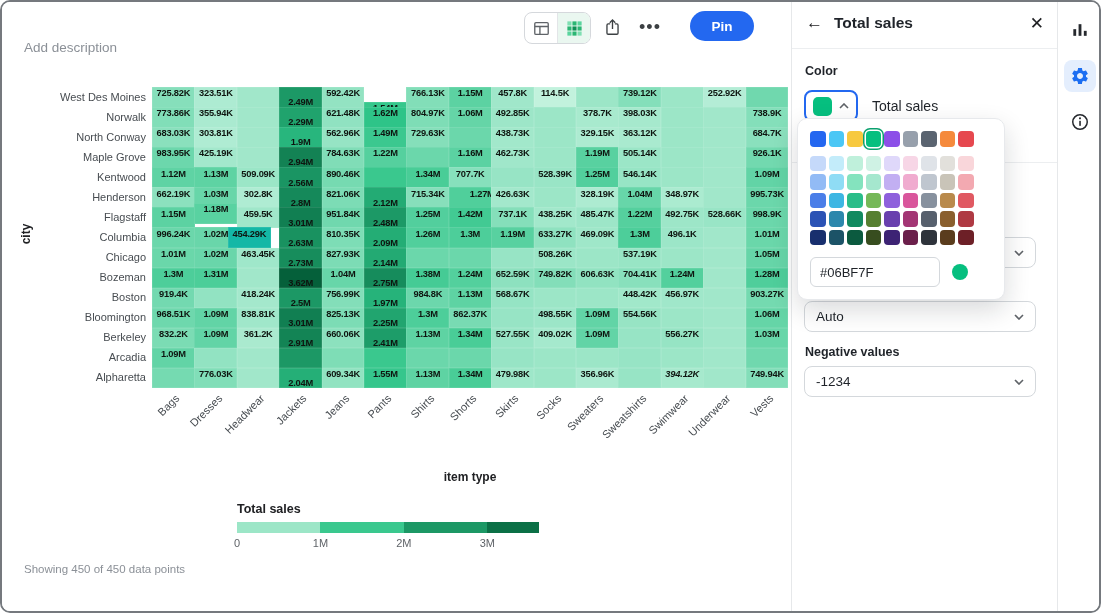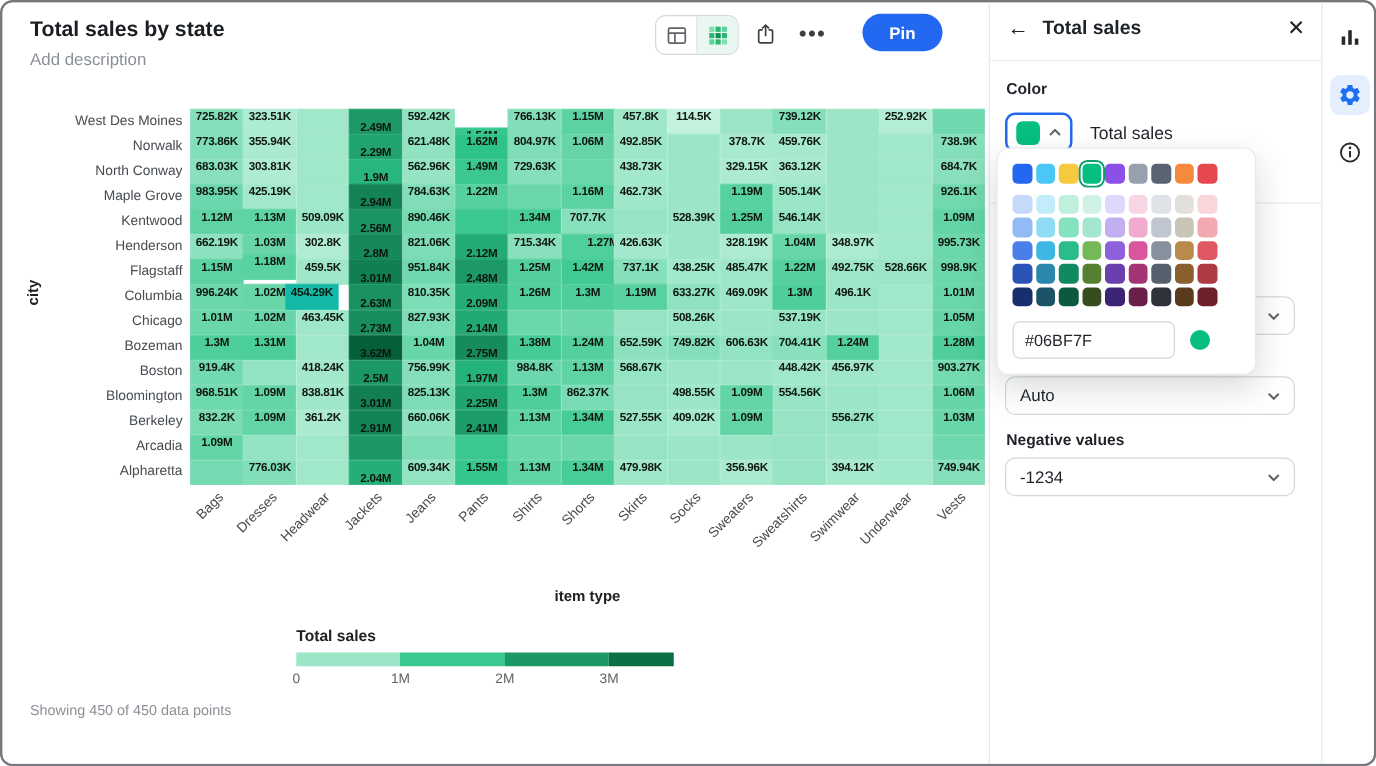--- a/index.html
+++ b/index.html
@@ -57,21 +57,20 @@
   .rail-btn{position:absolute;left:6px;width:32px;height:32px;border-radius:8px;display:flex;align-items:center;justify-content:center;cursor:pointer;}
   .rail-btn.active{background:#e4eefd;}
   svg{display:block;}
 </style>
 </head>
 <body>
 
 <div class="window">
 
   <div class="main">
-    <div class="chart-title">Total sales by state</div>
     <div class="chart-desc">Add description</div>
 
     <div class="seg">
       <div class="cell">
         <svg width="19" height="19" viewBox="0 0 24 24">
           <rect x="3.5" y="4.5" width="17" height="15" rx="1.5" fill="none" stroke="#5f6368" stroke-width="1.7"></rect>
           <line x1="3.5" y1="9.5" x2="20.5" y2="9.5" stroke="#5f6368" stroke-width="1.7"></line>
           <line x1="10" y1="9.5" x2="10" y2="19.5" stroke="#5f6368" stroke-width="1.7"></line>
         </svg>
       </div>
@@ -165,21 +164,21 @@
           <span class="hm-label" style="transform: translate(-50%, -50%) translateY(-4px);">1.06M</span>
         </div>
         <div class="hm-cell" style="left: 339.2px; top: 20.0667px; width: 42.9px; height: 20.5667px; background: rgb(157, 230, 200);">
           <span class="hm-label" style="transform: translate(-50%, -50%) translateY(-4px);">492.85K</span>
         </div>
         <div class="hm-cell" style="left: 381.6px; top: 20.0667px; width: 42.9px; height: 20.5667px; background: rgb(156, 230, 199);"></div>
         <div class="hm-cell" style="left: 424px; top: 20.0667px; width: 42.9px; height: 20.5667px; background: rgb(168, 234, 206);">
           <span class="hm-label" style="transform: translate(-50%, -50%) translateY(-4px);">378.7K</span>
         </div>
         <div class="hm-cell" style="left: 466.4px; top: 20.0667px; width: 42.9px; height: 20.5667px; background: rgb(166, 233, 205);">
-          <span class="hm-label" style="transform: translate(-50%, -50%) translateY(-4px);">459.76K</span>
+          <span class="hm-label" style="transform: translate(-50%, -50%) translateY(-4px);">398.03K</span>
         </div>
         <div class="hm-cell" style="left: 508.8px; top: 20.0667px; width: 42.9px; height: 20.5667px; background: rgb(156, 230, 199);"></div>
         <div class="hm-cell" style="left: 551.2px; top: 20.0667px; width: 42.9px; height: 20.5667px; background: rgb(161, 231, 202);"></div>
         <div class="hm-cell" style="left: 593.6px; top: 20.0667px; width: 42.9px; height: 20.5667px; background: rgb(132, 223, 186);">
           <span class="hm-label" style="transform: translate(-50%, -50%) translateY(-4px);">738.9K</span>
         </div>
         <div class="hm-cell" style="left: 0px; top: 40.1333px; width: 42.9px; height: 20.5667px; background: rgb(138, 224, 189);">
           <span class="hm-label" style="transform: translate(-50%, -50%) translateY(-4px);">683.03K</span>
         </div>
         <div class="hm-cell" style="left: 42.4px; top: 40.1333px; width: 42.9px; height: 20.5667px; background: rgb(175, 236, 211);">
@@ -645,21 +644,21 @@
         </div>
         <div class="hm-cell" style="left: 339.2px; top: 280.933px; width: 42.9px; height: 20.5667px; background: rgb(158, 231, 201);">
           <span class="hm-label" style="transform: translate(-50%, -50%) translateY(-4px);">479.98K</span>
         </div>
         <div class="hm-cell" style="left: 381.6px; top: 280.933px; width: 42.9px; height: 20.5667px; background: rgb(156, 230, 199);"></div>
         <div class="hm-cell" style="left: 424px; top: 280.933px; width: 42.9px; height: 20.5667px; background: rgb(170, 234, 208);">
           <span class="hm-label" style="transform: translate(-50%, -50%) translateY(-4px);">356.96K</span>
         </div>
         <div class="hm-cell" style="left: 466.4px; top: 280.933px; width: 42.9px; height: 20.5667px; background: rgb(151, 228, 197);"></div>
         <div class="hm-cell" style="left: 508.8px; top: 280.933px; width: 42.9px; height: 20.5667px; background: rgb(166, 233, 205);">
-          <span class="hm-label" style="transform: translate(-50%, -50%) translateY(-4px);">394.12K</span>
+          <span class="hm-label" style="transform: translate(-50%, -50%) translateY(-4px); font-style: italic;">394.12K</span>
         </div>
         <div class="hm-cell" style="left: 551.2px; top: 280.933px; width: 42.9px; height: 20.5667px; background: rgb(161, 231, 202);"></div>
         <div class="hm-cell" style="left: 593.6px; top: 280.933px; width: 42.9px; height: 20.5667px; background: rgb(131, 222, 185);">
           <span class="hm-label" style="transform: translate(-50%, -50%) translateY(-4px);">749.94K</span>
         </div>
       </div>
     <div class="yticks" id="yticks">
         <div class="ytick" style="top: 3.53333px;">West Des Moines</div>
         <div class="ytick" style="top: 23.6px;">Norwalk</div>
         <div class="ytick" style="top: 43.6667px;">North Conway</div>

